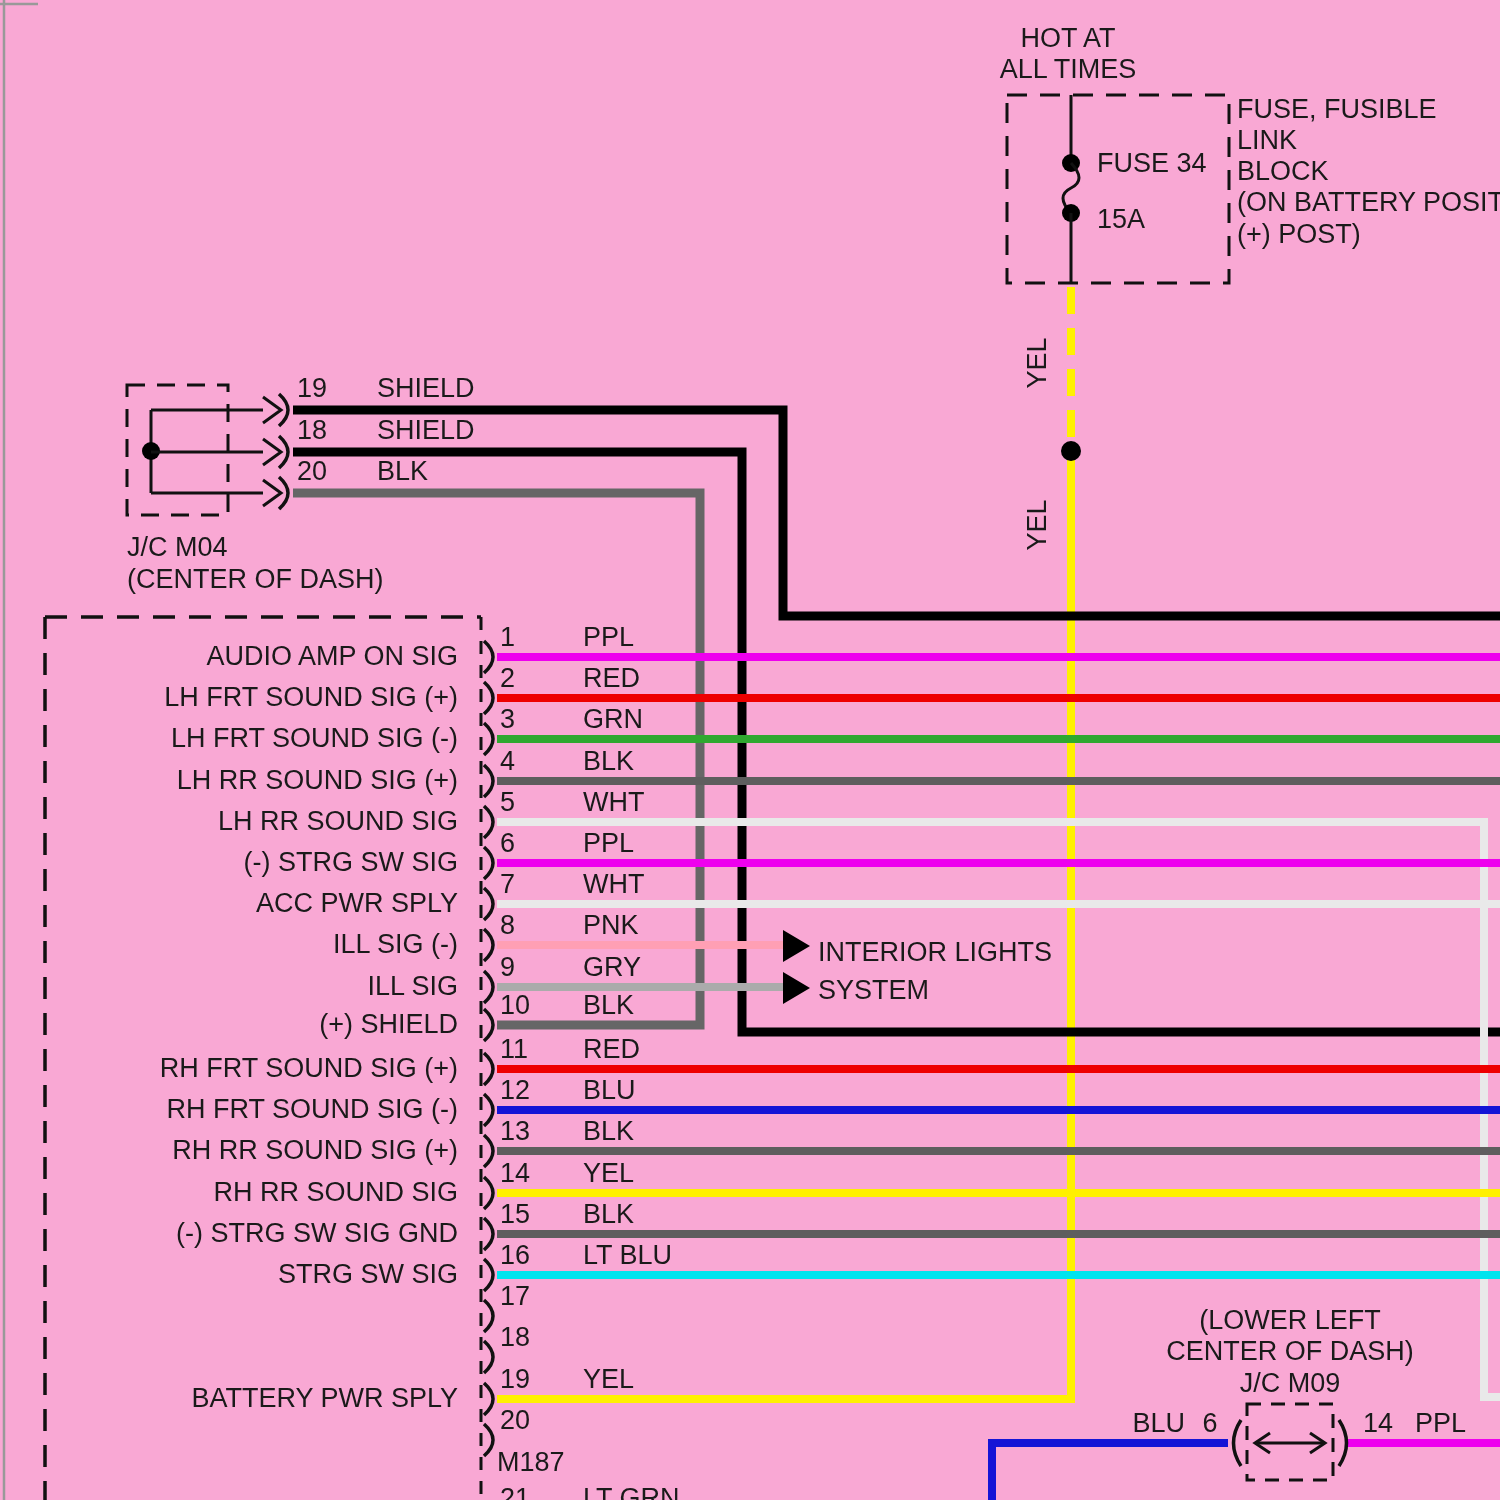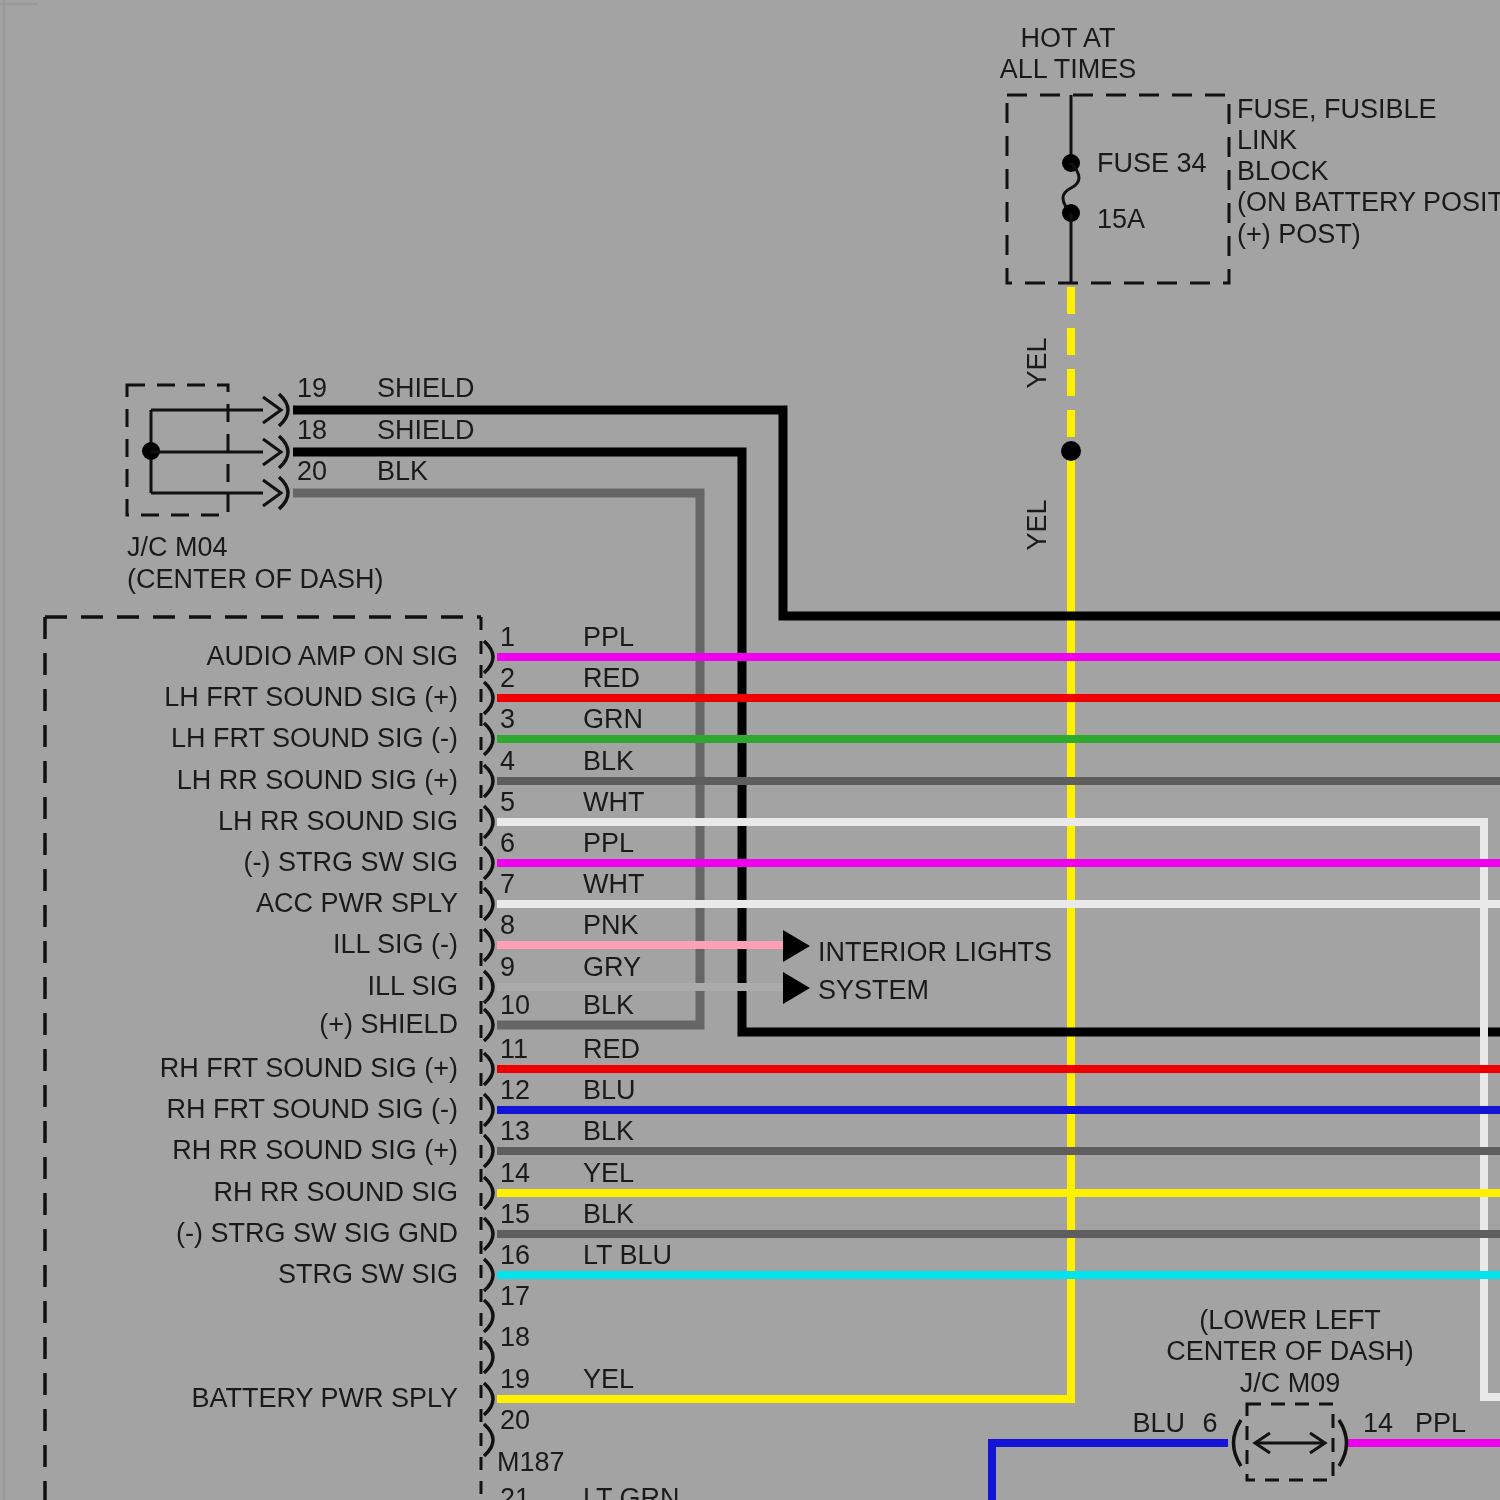--- a/index.html
+++ b/index.html
@@ -1,16 +1,16 @@
 <!DOCTYPE html>
 <html><head>
 <meta charset="utf-8">
 <style>
   html,body{margin:0;padding:0;background:#fff}
-  .wrap{position:relative;width:1500px;height:1500px;background:#a3a3a3;overflow:hidden}
+  .wrap{position:relative;width:1500px;height:1500px;background:#f9a8d4;overflow:hidden}
   svg{display:block}
   text{font-family:"Liberation Sans","DejaVu Sans",sans-serif;font-size:27px;fill:#1a1a1a}
   .mid{text-anchor:middle}
   .end{text-anchor:end}
 </style>
 </head>
 <body>
 
 <div class="wrap">
 <svg width="1500" height="1500" viewBox="0 0 1500 1500">

